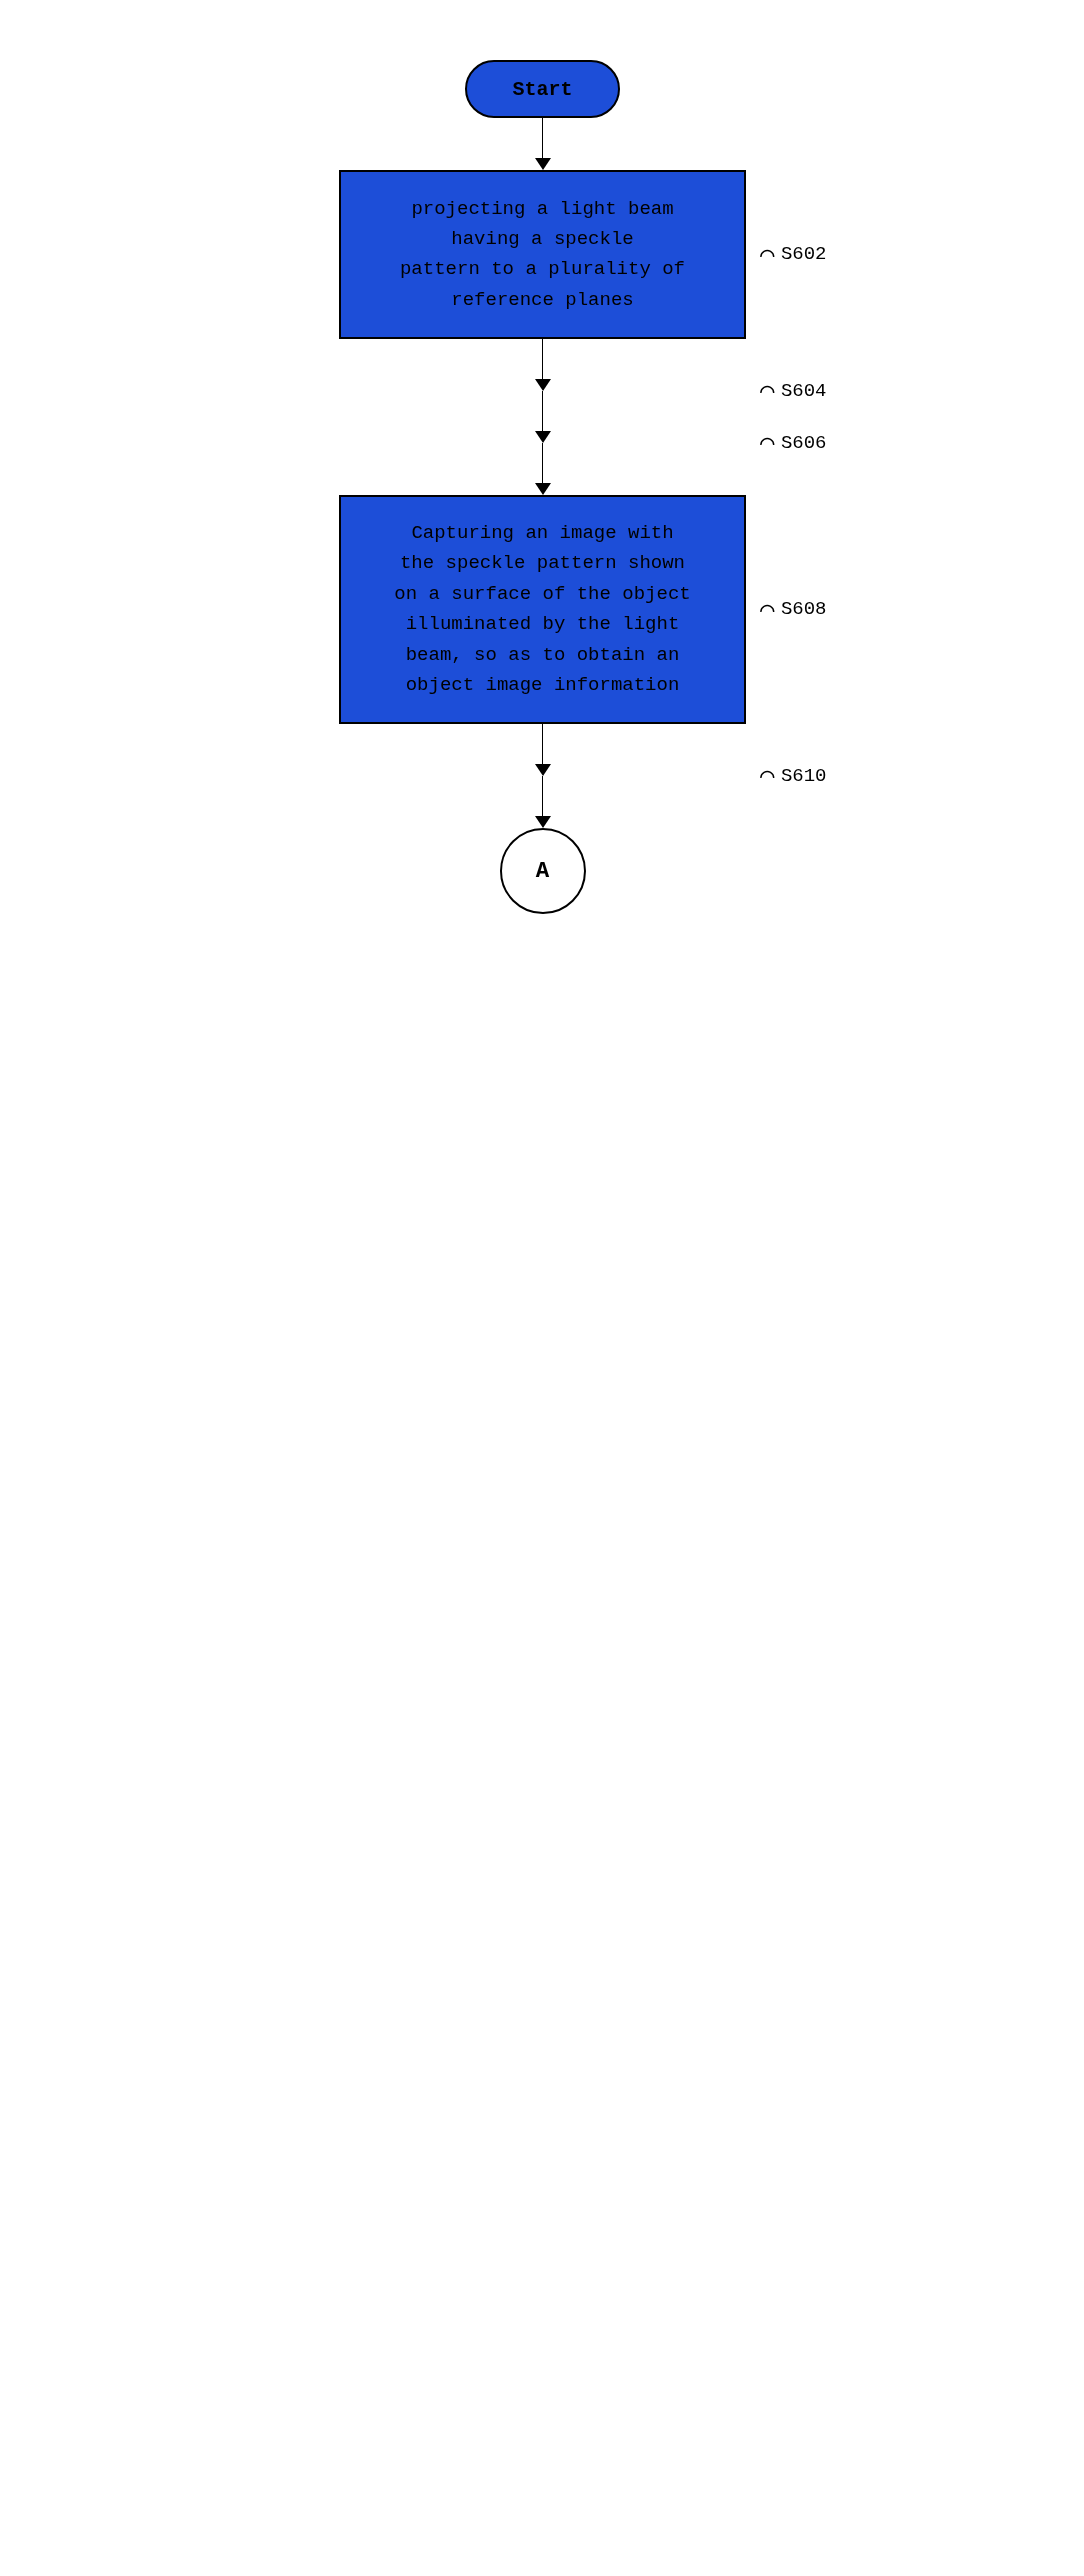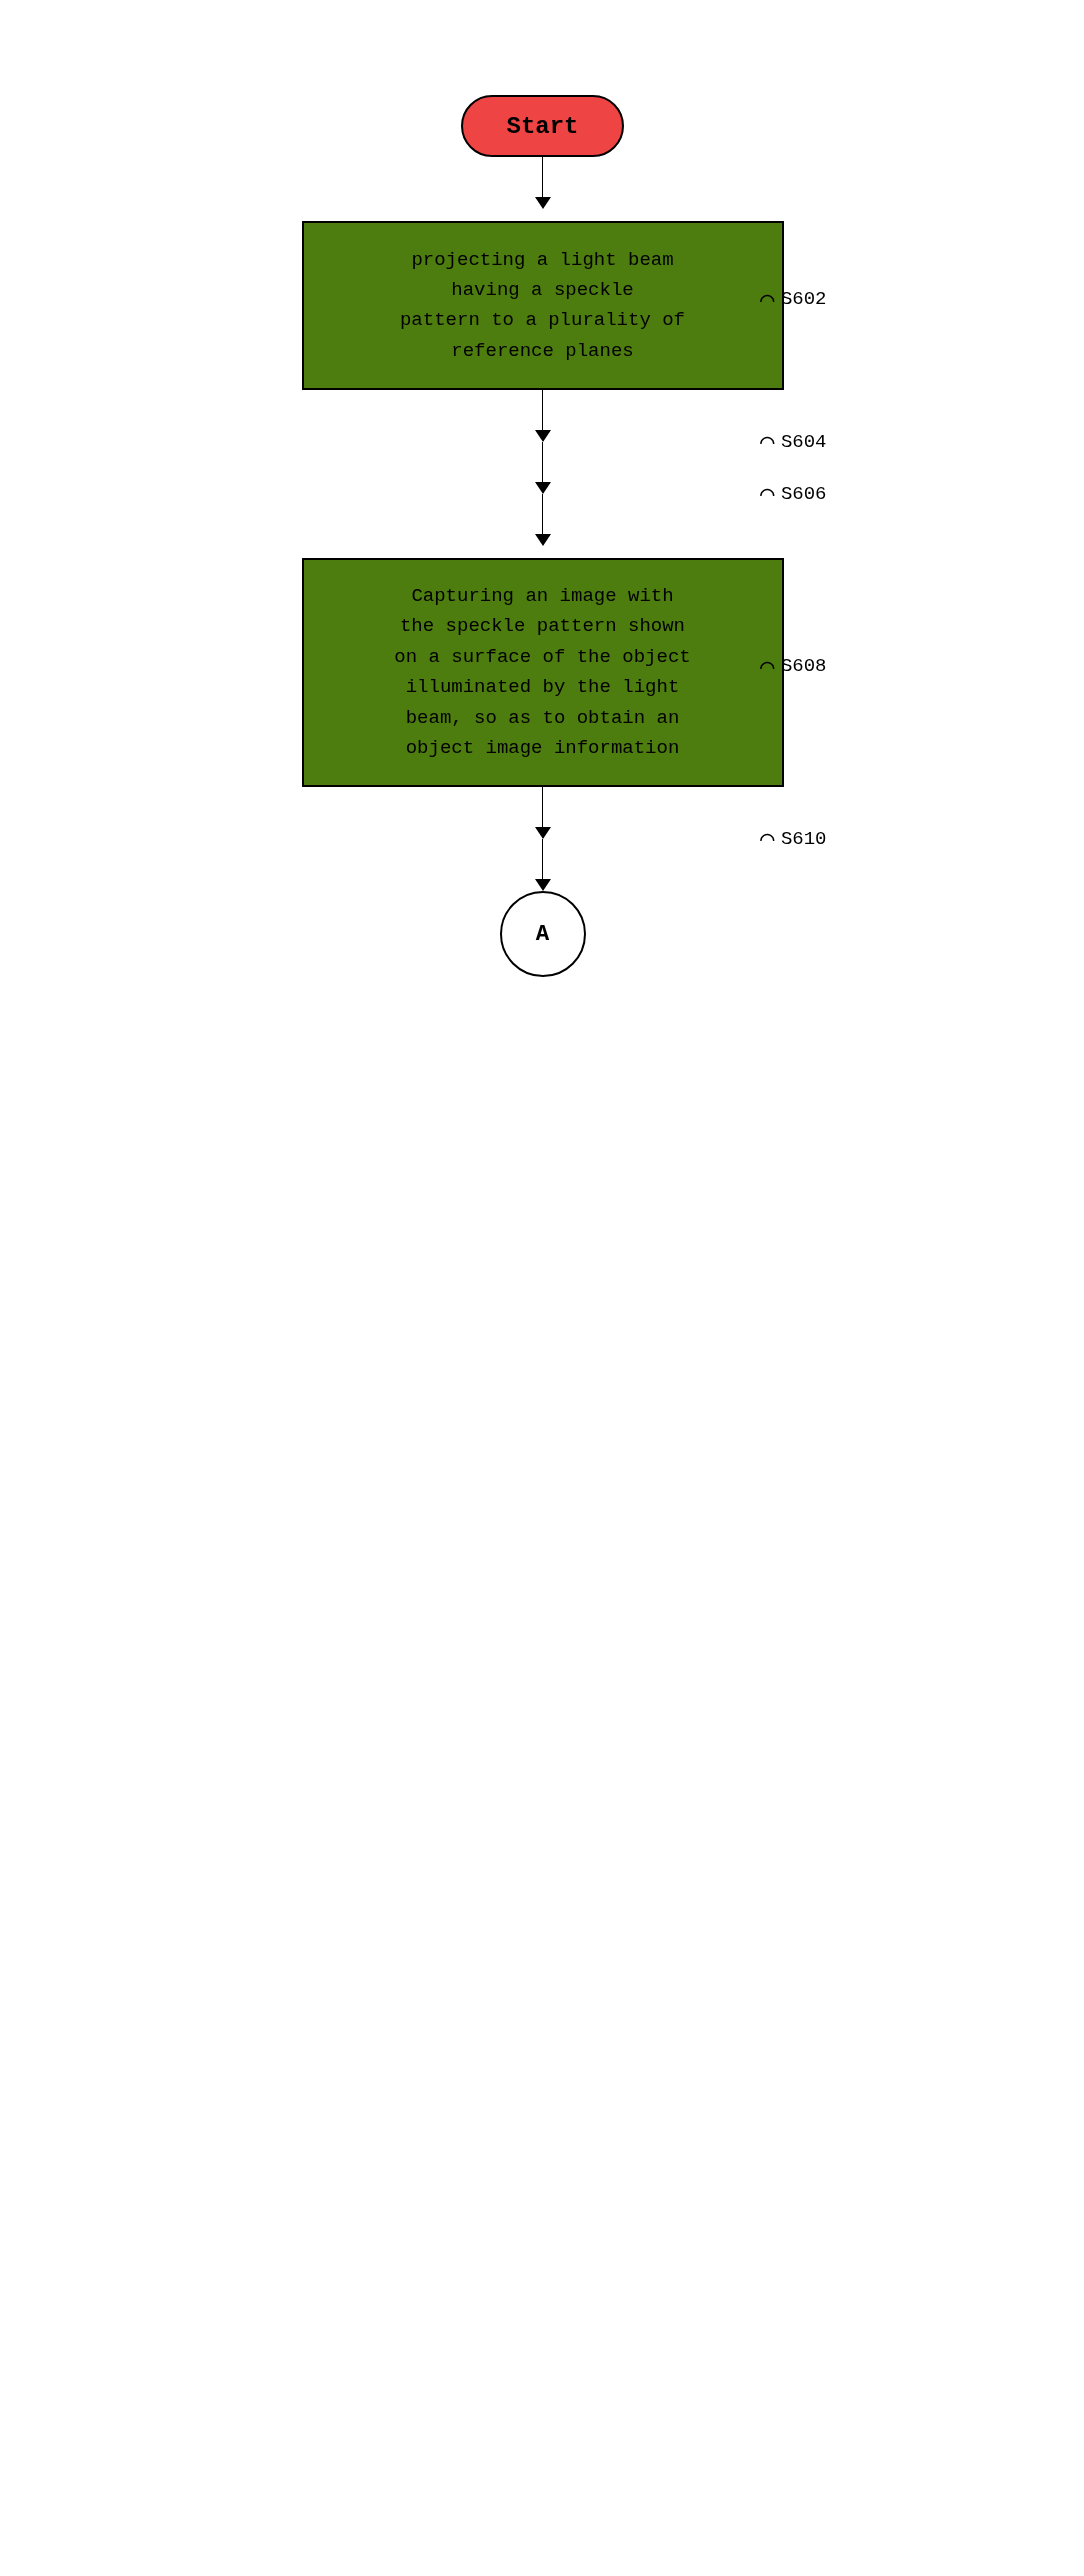--- a/index.html
+++ b/index.html
@@ -25,26 +25,25 @@
       align-items: center;
       width: 602px;
       position: relative;
       padding-top: 26px;
     }
 
     .node-start {
       border: 2.6px solid #000;
       border-radius: 43px;
       padding: 15.5px 43px;
-      font-size: 24px;
+      font-size: 20px;
       font-weight: bold;
       text-align: center;
-      background: #ef4444;
+      background: #1d4ed8;
       min-width: 155px;
-      margin-top: 35px;
     }
 
     .node-end {
       border: 2.6px solid #000;
       border-radius: 50%;
       width: 86px;
       height: 86px;
       font-size: 22.4px;
       font-weight: bold;
       text-align: center;
@@ -52,24 +51,23 @@
       display: flex;
       align-items: center;
       justify-content: center;
     }
 
     .node-process {
       border: 2.6px solid #000;
       padding: 21.5px 30px;
       font-size: 19px;
       text-align: center;
-      background: #4d7c0f;
-      width: 482px;
+      background: #1d4ed8;
+      width: 407px;
       line-height: 1.6;
-      margin-top: 12px;
     }
 
     .arrow {
       display: flex;
       flex-direction: column;
       align-items: center;
       height: 52px;
       position: relative;
     }
 

